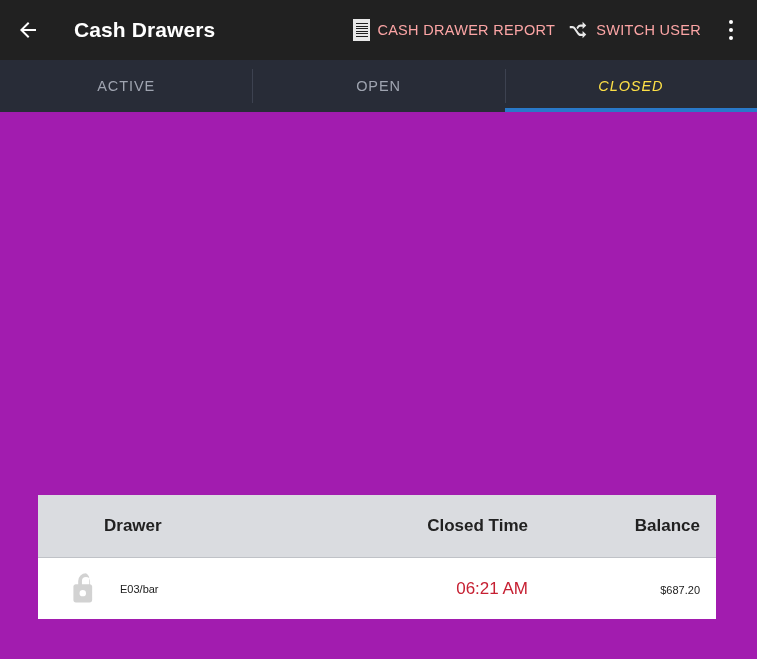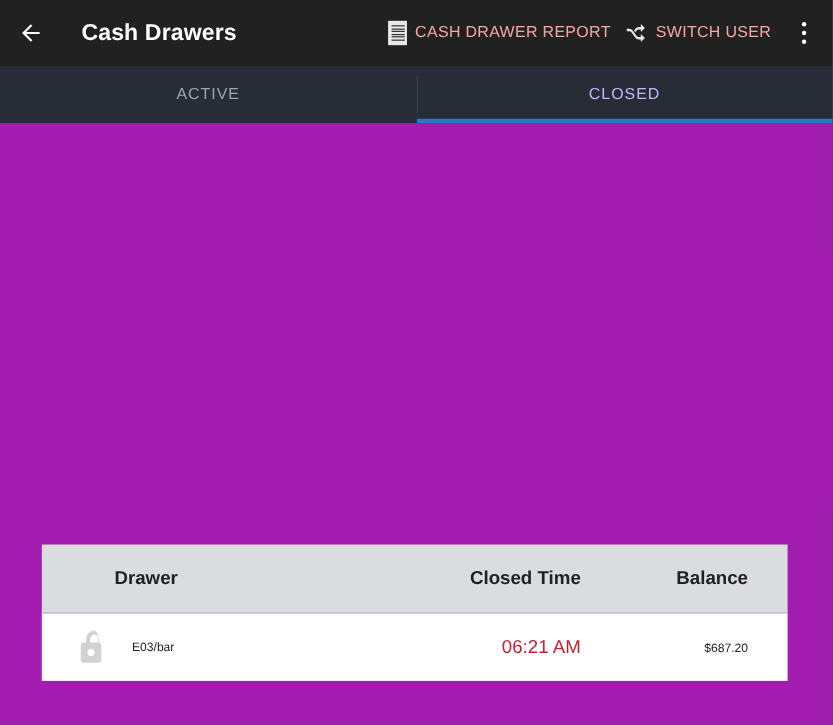--- a/index.html
+++ b/index.html
@@ -140,21 +140,21 @@
   }
   .tab + .tab::before {
     content: "";
     position: absolute;
     left: 0;
     top: 9px;
     bottom: 9px;
     width: 1px;
     background: #3d4250;
   }
-  .tab.active { color: #c4b5fd; }
+  .tab.active { color: #fde047; font-style: italic; }
   .tab.active::after {
     content: "";
     position: absolute;
     left: 0;
     right: 0;
     bottom: 0;
     height: 4px;
     background: #2979c8;
   }
 
@@ -196,21 +196,21 @@
     min-width: 0;
   }
   .col-time {
     flex: 0 0 200px;
     text-align: right;
     padding-right: 28px;
   }
   .col-balance {
     flex: 0 0 160px;
     text-align: right;
-    padding-right: 36px;
+    padding-right: 16px;
   }
 
   .th {
     color: #212121;
     font-size: 17px;
     font-weight: bold;
   }
   .head-drawer { padding-left: 66px; }
 
   .cell-text {
@@ -273,20 +273,21 @@
 
     <div class="overflow-btn">
       <i></i>
         <i></i>
         <i></i>
     </div>
   </div>
 
   <div class="tabbar">
     <div class="tab">ACTIVE</div>
+    <div class="tab">OPEN</div>
     <div class="tab active">CLOSED</div>
   </div>
 
   <div class="content">
 
     <div class="table-card">
 
       <div class="table-head">
         <div class="col-drawer head-drawer">
           <span class="th">Drawer</span>

